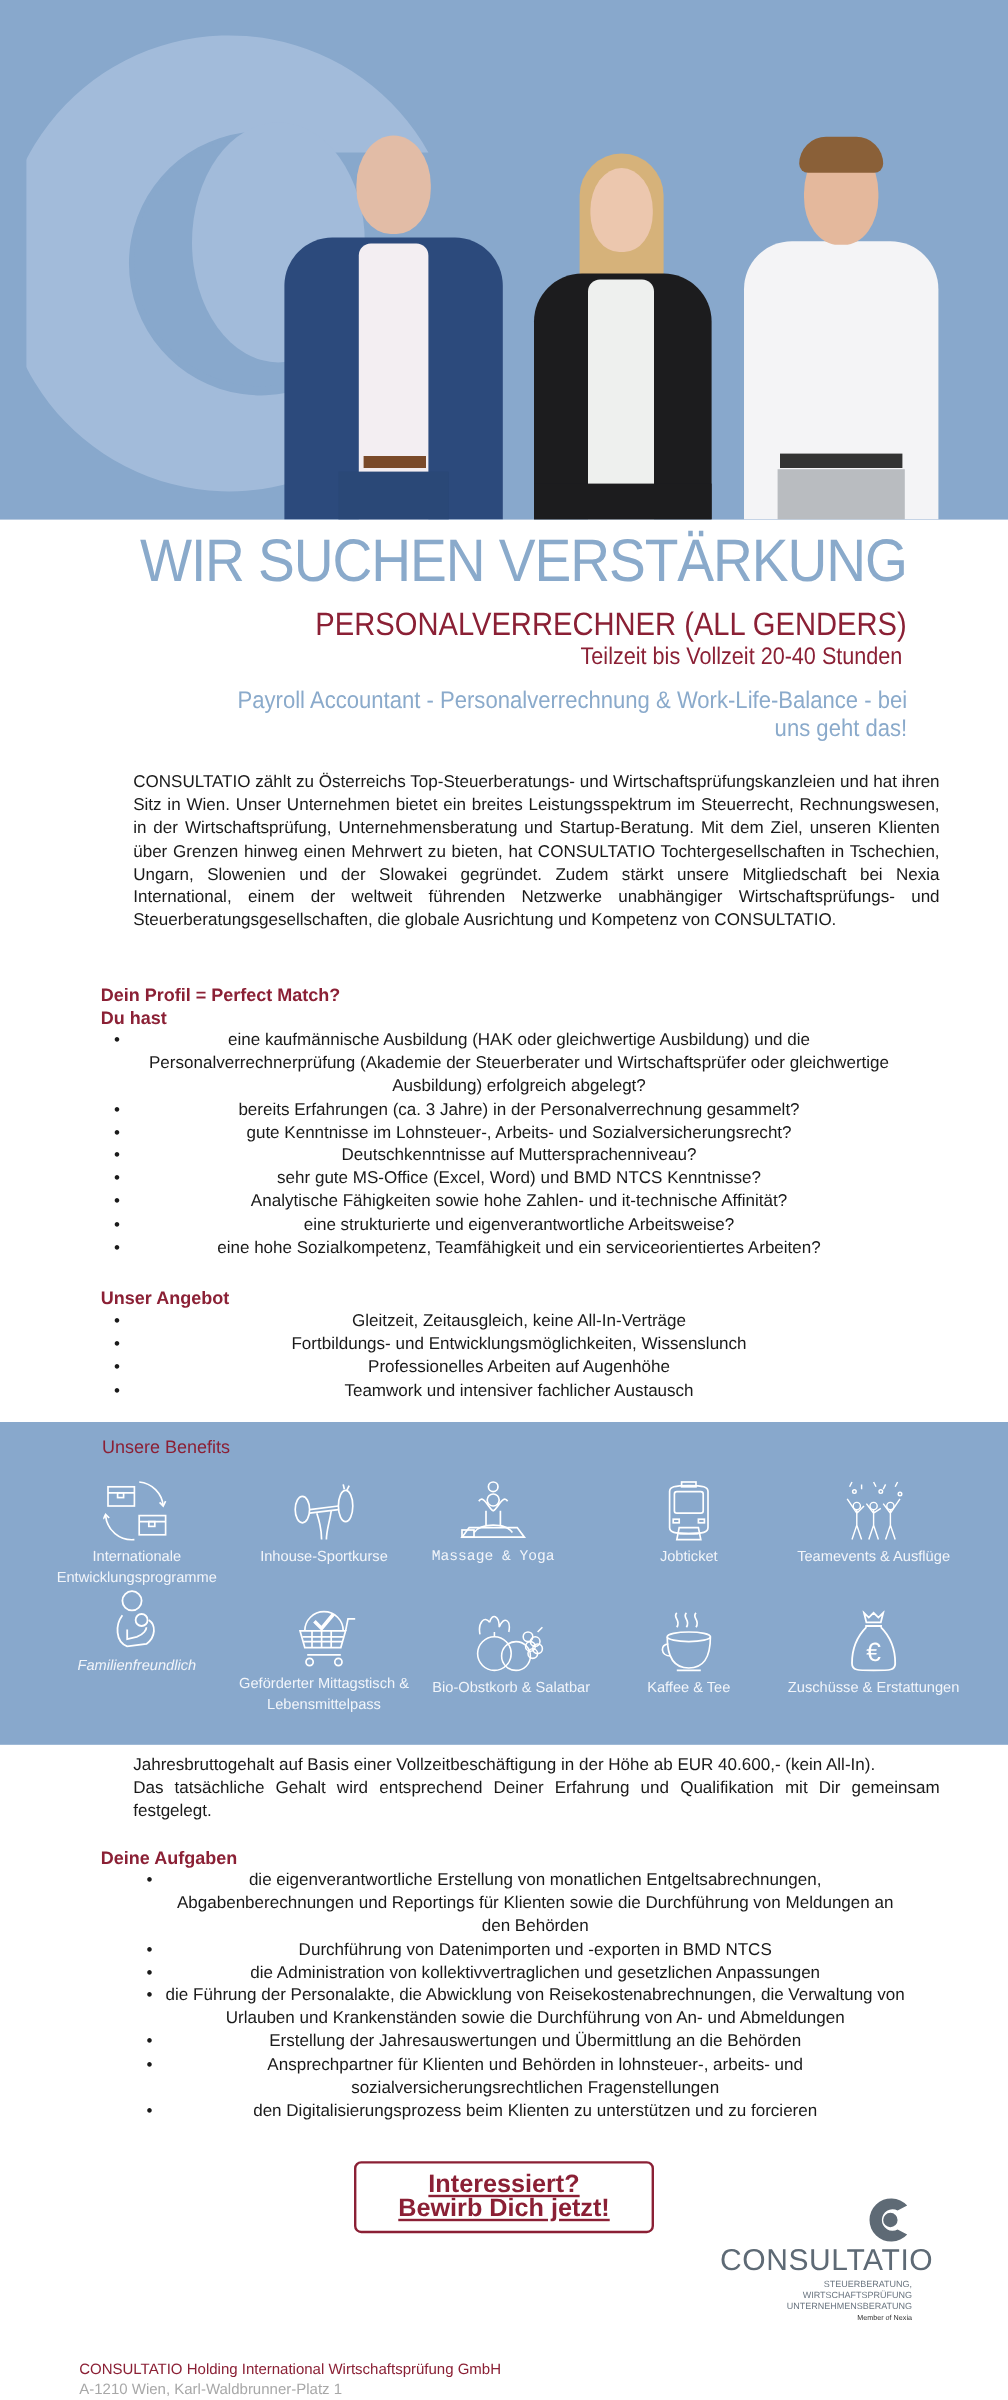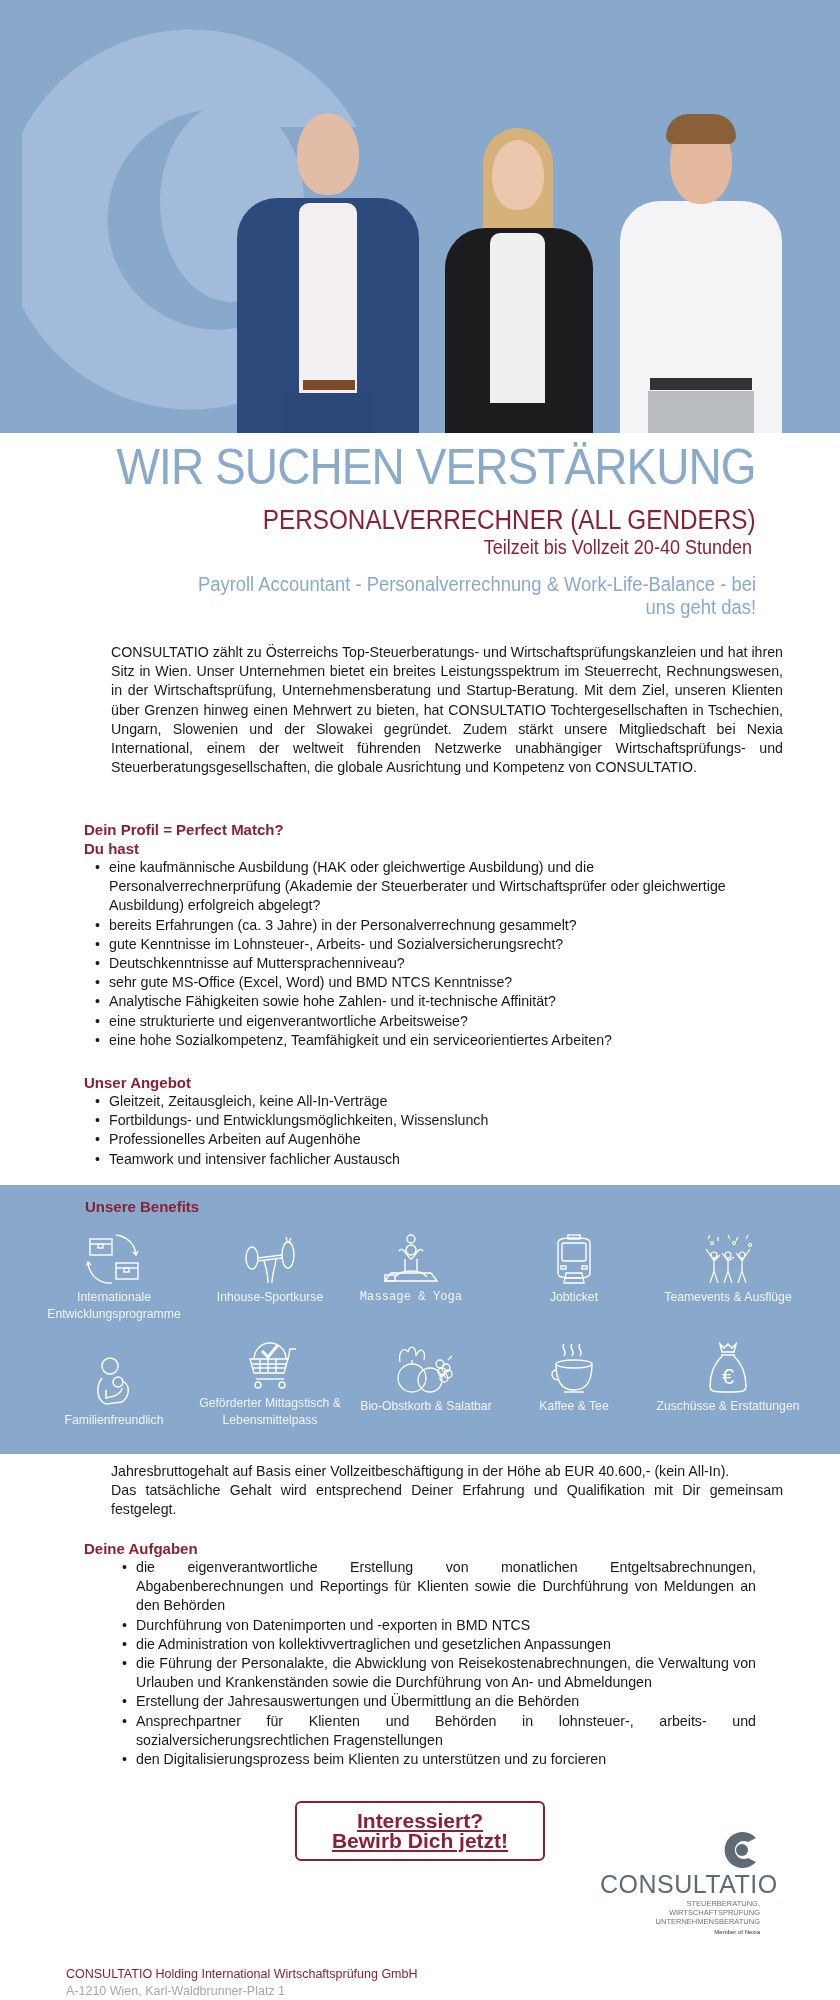--- a/index.html
+++ b/index.html
@@ -19,26 +19,26 @@
   
   .title { position:absolute; right:84px; top:438px; font-size:50px; color:#8aaacb; letter-spacing:-1px; transform:scaleX(0.92); transform-origin:right; white-space:nowrap; }
   .subtitle { position:absolute; right:84px; top:505px; font-size:27px; color:#8b2035; transform:scaleX(0.9); transform-origin:right; white-space:nowrap; }
   .hours { position:absolute; right:88px; top:536px; font-size:20px; color:#8b2035; transform:scaleX(0.9); transform-origin:right; white-space:nowrap; }
   .tagline { position:absolute; right:84px; top:573px; width:640px; font-size:20px; line-height:23px; color:#8aaacb; text-align:right; transform:scaleX(0.92); transform-origin:right; }
 
   .content { position:absolute; left:84px; width:672px; font-size:14.2px; line-height:19.2px; color:#1a1a1a; }
   .justify { text-align:justify;margin-left:27px; }
   .sec-h { color:#8b2035; font-weight:bold; font-size:15px; line-height:19px; }
   ul.bl { list-style:none; padding-left:0; }
-  ul.bl li { position:relative; padding-left:25px; }
+  ul.bl li { position:relative; padding-left:25px;text-align:center; }
   ul.bl li::before { content:"\2022"; position:absolute; left:11px; top:0; }
 
   
   .benefits { position:absolute; left:0; top:1185px; width:840px; height:269px; background:#88a8cc; }
-  .benefits .bh { position:absolute; left:85px; top:13px; font-size:15px; font-weight:bold; color:#8b2035; }
+  .benefits .bh { position:absolute; left:85px; top:13px; font-size:15px; font-weight:normal; color:#8b2035; }
   .benefit { position:absolute; width:160px; text-align:center; color:#f2f5fa; font-size:12.2px; line-height:17px; }
   .benefit svg { display:block; margin:0 auto 4px auto; }
 
   .cta { position:absolute; left:295px; top:1801px; width:250px; height:60px; border:2px solid #8b2035; border-radius:6px; text-align:center; color:#8b2035; font-weight:bold; font-size:21px; line-height:20px; padding-top:8px; text-decoration:underline; cursor:pointer; }
 
   .footer { position:absolute; left:66px; top:1966px; font-size:12.5px; line-height:17px; }
   .footer .f1 { color:#8b2035; }
   .footer .f2, .footer .f3 { color:#a8a8a8; }
 
   .logo { position:absolute; left:600px; top:1830px; width:160px; text-align:right; }
@@ -181,21 +181,21 @@
       <circle cx="14" cy="22" r="3"></circle>
         <path d="M14,25 L14,38 L10,50 M14,38 L18,50 M14,28 L6,16 M14,28 L20,22"></path>
       <circle cx="28" cy="22" r="3"></circle>
         <path d="M28,25 L28,38 L24,50 M28,38 L32,50 M28,28 L22,20 M28,28 L34,24"></path>
       <circle cx="42" cy="22" r="3"></circle>
         <path d="M42,25 L42,38 L38,50 M42,38 L46,50 M42,28 L36,20 M42,28 L50,16"></path>
     </svg>
     <div>Teamevents &amp; Ausflüge</div>
   </div>
 
-  <div class="benefit" style="left:34px;top:171px;">
+  <div class="benefit" style="left:34px;top:139px;font-style:italic;">
     <svg width="44" height="52" viewBox="0 0 44 52" fill="none" stroke="#fff" stroke-width="1.5">
       <circle cx="18" cy="10" r="8"></circle>
       <path d="M10,22 C4,30 4,44 14,48 L30,46 C38,40 38,30 32,26"></path>
       <circle cx="26" cy="26" r="5"></circle>
       <path d="M14,34 L14,42 L22,40 C28,38 30,34 30,32"></path>
     </svg>
     <div>Familienfreundlich</div>
   </div>
 
   <div class="benefit" style="left:190px;top:150px;">

